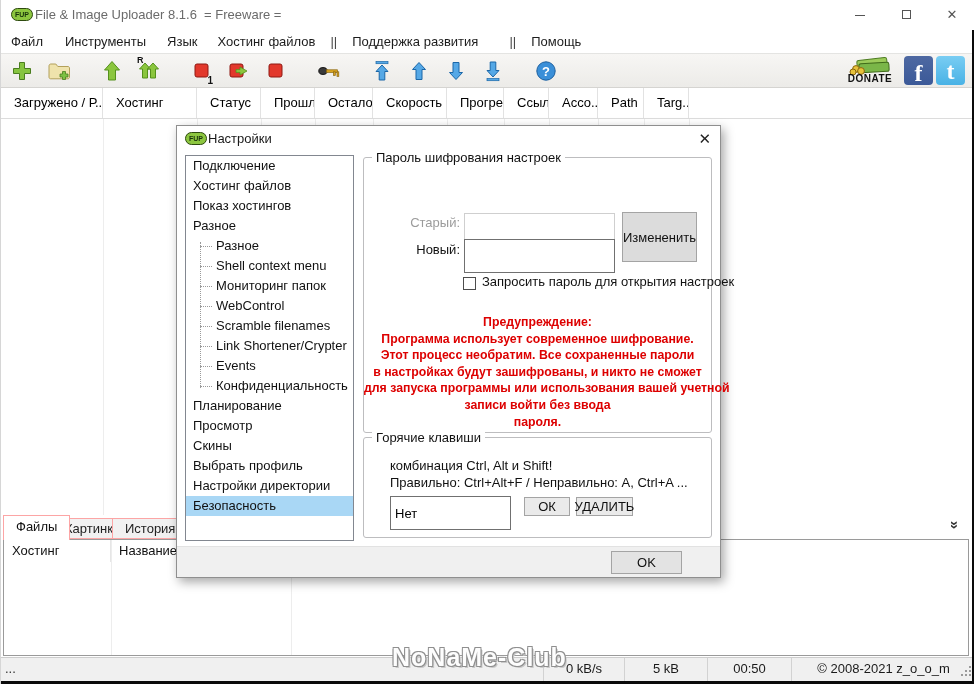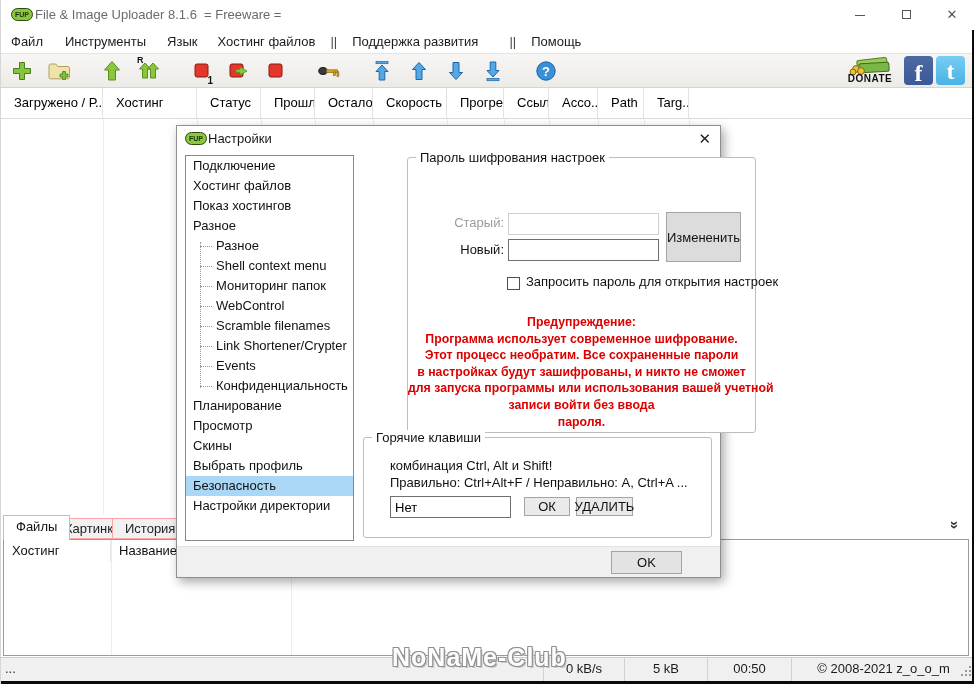--- a/index.html
+++ b/index.html
@@ -73,26 +73,26 @@
   .dlg-title-text{position:absolute;left:31px;top:5px;font-size:13px;color:#1a1a1a;}
   .dlg-close{position:absolute;right:9px;top:4px;font-size:15px;color:#222;font-weight:300;}
   .tree{position:absolute;left:8px;top:29px;width:169px;height:386px;border:1px solid #828790;background:#fff;overflow:hidden;}
   .ti{position:relative;height:20px;line-height:20px;font-size:13px;padding-left:7px;white-space:nowrap;color:#111;}
   .ti.c{padding-left:30px;}
   .ti.c::before{content:"";position:absolute;left:14px;top:10px;width:12px;border-top:1px dotted #9a9a9a;}
   .ti.sel{background:#a9d7f5;}
   .treeline{position:absolute;left:14px;top:86px;height:146px;border-left:1px dotted #9a9a9a;}
   .grp{position:absolute;border:1px solid #bdbdbf;border-radius:3px;background:#fff;}
   .grp-legend{position:absolute;left:8px;top:-8px;background:#fff;padding:0 4px;font-size:13px;color:#111;white-space:nowrap;}
-  .g1{left:186px;top:31px;width:349px;height:276px;margin-left:44px;}
+  .g1{left:186px;top:31px;width:349px;height:276px;}
   .g2{left:186px;top:311px;width:349px;height:101px;}
   .sub-center{position:absolute;left:0;top:32px;width:100%;text-align:center;font-size:13px;}
   .flabel{position:absolute;width:88px;text-align:right;font-size:13px;line-height:20px;}
   .flabel.dim{color:#9b9b9b;}
-  .tinput{position:absolute;background:#fff;border:1px solid #cfcfcf;font-size:13px;padding:10px 4px;
+  .tinput{position:absolute;background:#fff;border:1px solid #cfcfcf;font-size:13px;padding:16px 4px;
     font-family:"Liberation Sans","DejaVu Sans",sans-serif;outline:none;}
   .tinput.en{border:1px solid #707070;}
   .btn{background:#e3e3e3;border:1px solid #a4a4a4;font-size:13px;color:#111;
     font-family:"Liberation Sans","DejaVu Sans",sans-serif;display:flex;align-items:center;justify-content:center;}
   .chg-btn{position:absolute;left:258px;top:54px;width:75px;height:50px;background:#dcdcdc;}
   .cbx{position:absolute;left:99px;top:119px;width:13px;height:13px;background:#fff;border:1px solid #4d4d4d;}
   .cbx-label{position:absolute;left:118px;top:116px;font-size:13px;white-space:nowrap;}
   .warn{position:absolute;left:0;top:156px;width:100%;text-align:center;color:#dd0000;font-weight:bold;
     font-size:12.3px;line-height:16.6px;}
   .warn div{white-space:nowrap;}
@@ -289,22 +289,22 @@
       <div class="ti c">Мониторинг папок</div>
       <div class="ti c">WebControl</div>
       <div class="ti c">Scramble filenames</div>
       <div class="ti c">Link Shortener/Crypter</div>
       <div class="ti c">Events</div>
       <div class="ti c">Конфиденциальность</div>
       <div class="ti">Планирование</div>
       <div class="ti">Просмотр</div>
       <div class="ti">Скины</div>
       <div class="ti">Выбрать профиль</div>
+      <div class="ti">Настройки директории</div>
       <div class="ti sel">Безопасность</div>
-      <div class="ti">Настройки директории</div>
       <div class="treeline"></div>
     </div>
 
     <div class="grp g1">
       <span class="grp-legend">Пароль шифрования настроек</span>
       <div class="flabel dim" style="left:8px;top:55px;">Старый:</div>
       <input class="tinput" style="left: 100px; top: 55px; width: 151px; height: 20px;" type="text" disabled="">
       <div class="btn chg-btn">Измененить</div>
       <div class="flabel" style="left:8px;top:82px;">Новый:</div>
       <input class="tinput en" style="left: 100px; top: 81px; width: 151px; height: 22px;" type="text">

